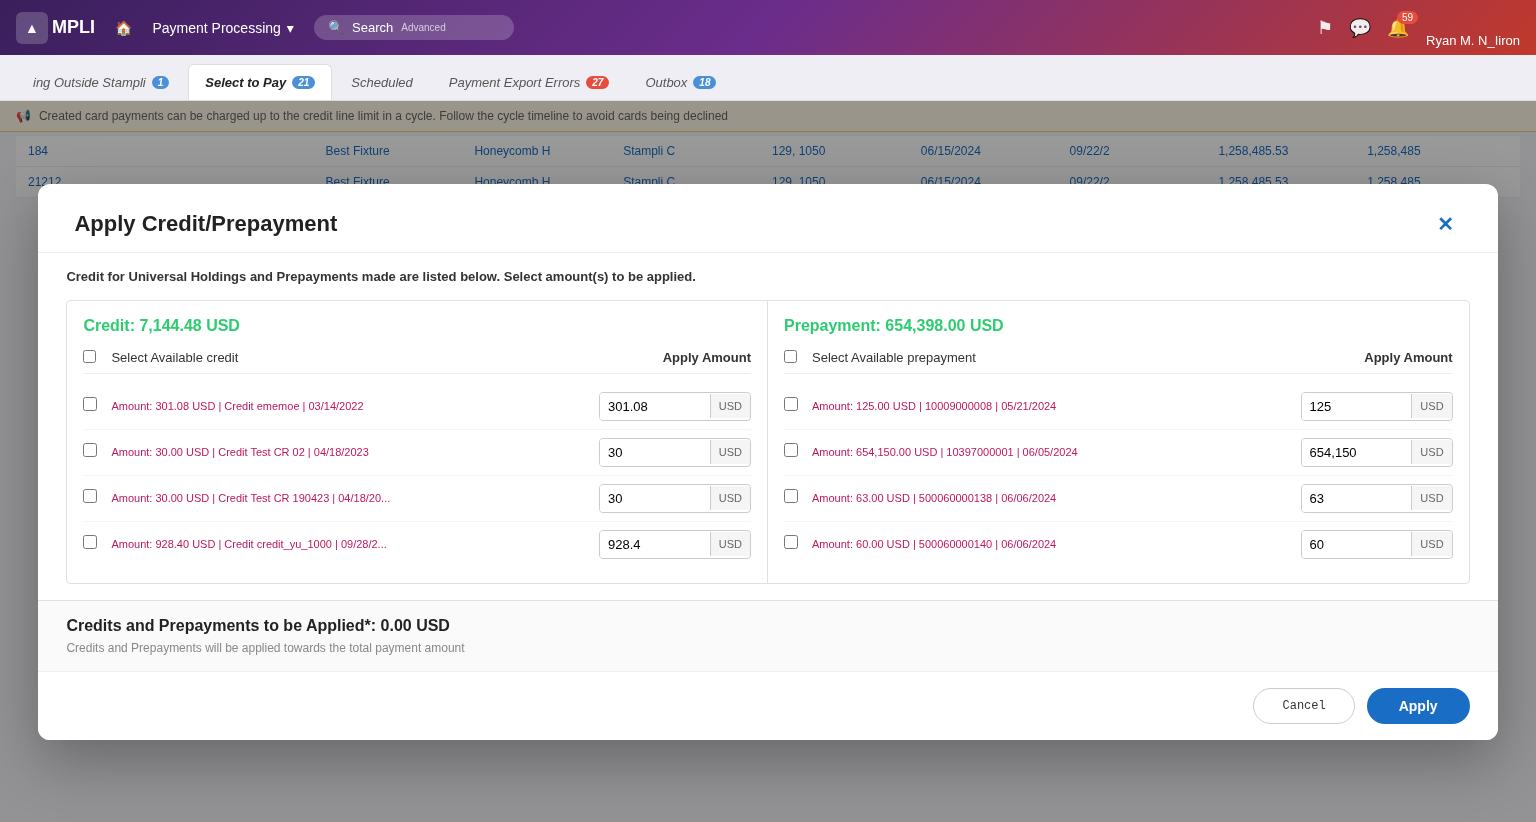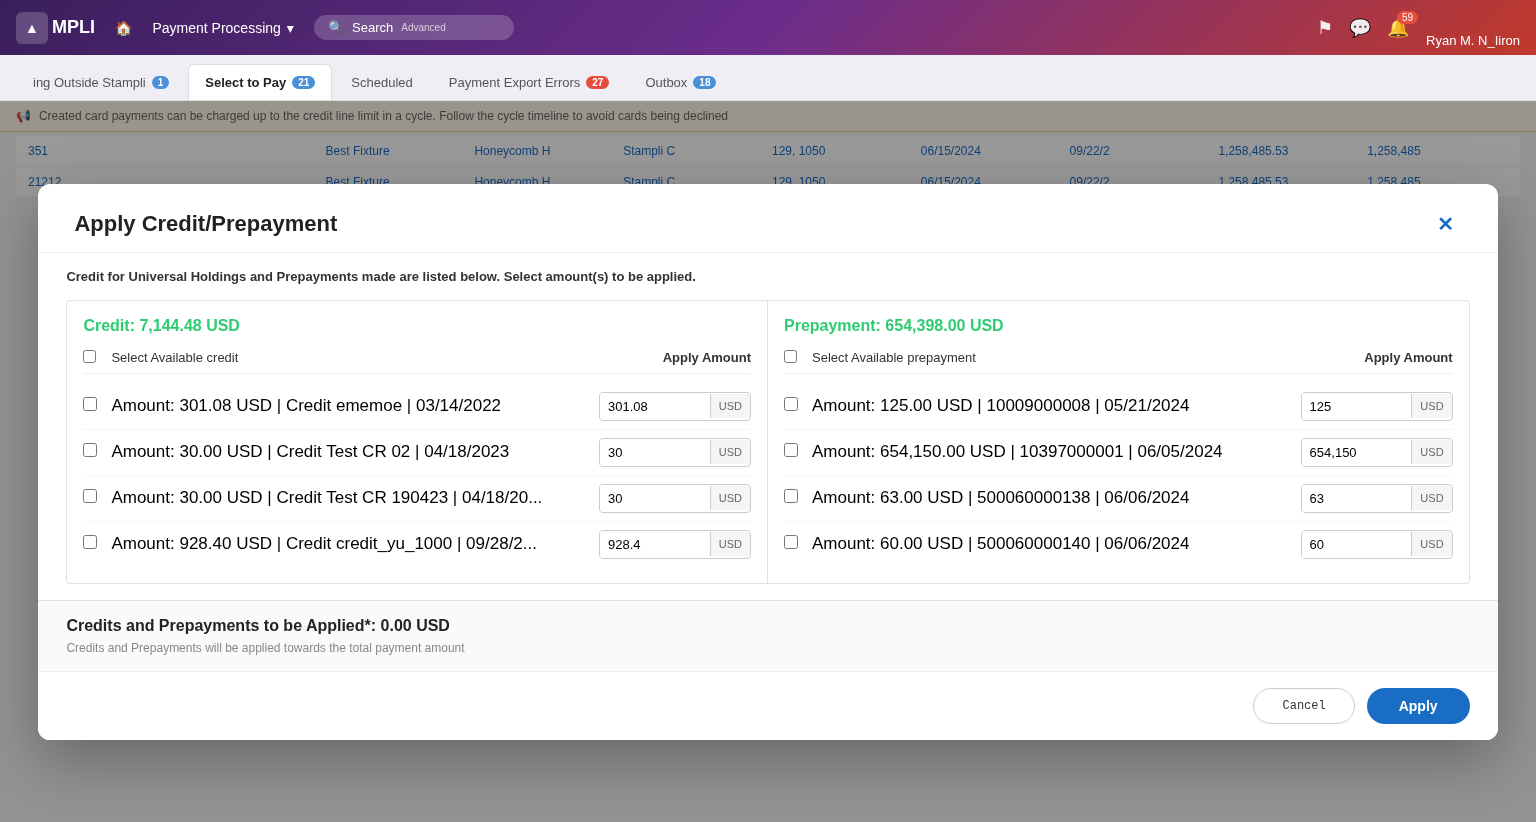--- a/index.html
+++ b/index.html
@@ -52,20 +52,21 @@
     .user-name { color: white; font-size: 13px; margin-top: 25px; }
 
     
     .tabs-bar {
       background: #f0eef5;
       border-bottom: 1px solid #ddd;
       display: flex;
       align-items: flex-end;
       padding: 0 16px;
       height: 46px;
+      font-style: italic;
     }
     .tab {
       padding: 10px 16px;
       font-size: 13px;
       cursor: pointer;
       border-radius: 6px 6px 0 0;
       display: flex; align-items: center; gap: 6px;
       color: #555;
       margin-right: 2px;
       border: 1px solid transparent;
@@ -196,21 +197,21 @@
     .item-row {
       display: flex;
       align-items: center;
       padding: 8px 0;
       border-bottom: 1px solid #f5f5f5;
     }
     .item-row:last-child { border-bottom: none; }
 
     .item-check { width: 28px; flex-shrink: 0; }
     .item-check input[type="checkbox"] { cursor: pointer; width: 14px; height: 14px; }
-    .item-label { flex: 1; font-size: 17px; color: #000000; }
+    .item-label { flex: 1; font-size: 11px; color: #be185d; }
     .item-amount-input {
       width: 152px;
       flex-shrink: 0;
       display: flex;
       align-items: center;
       border: 1px solid #ccc;
       border-radius: 4px;
       overflow: hidden;
     }
     .item-amount-input input {
@@ -339,21 +340,21 @@
 
 <div class="content-area">
 
   <div class="announcement-bar">
     <span>📢</span>
     <span>Created card payments can be charged up to the credit line limit in a cycle. Follow the cycle timeline to avoid cards being declined</span>
   </div>
 
   <div class="bg-table">
     <div class="bg-row" style="margin-top:4px;">
-      <div class="bg-cell">351</div>
+      <div class="bg-cell">184</div>
       <div class="bg-cell"></div>
       <div class="bg-cell">Best Fixture</div>
       <div class="bg-cell">Honeycomb H</div>
       <div class="bg-cell">Stampli C</div>
       <div class="bg-cell">129, 1050</div>
       <div class="bg-cell">06/15/2024</div>
       <div class="bg-cell">09/22/2</div>
       <div class="bg-cell">1,258,485.53</div>
       <div class="bg-cell">1,258,485</div>
     </div>

